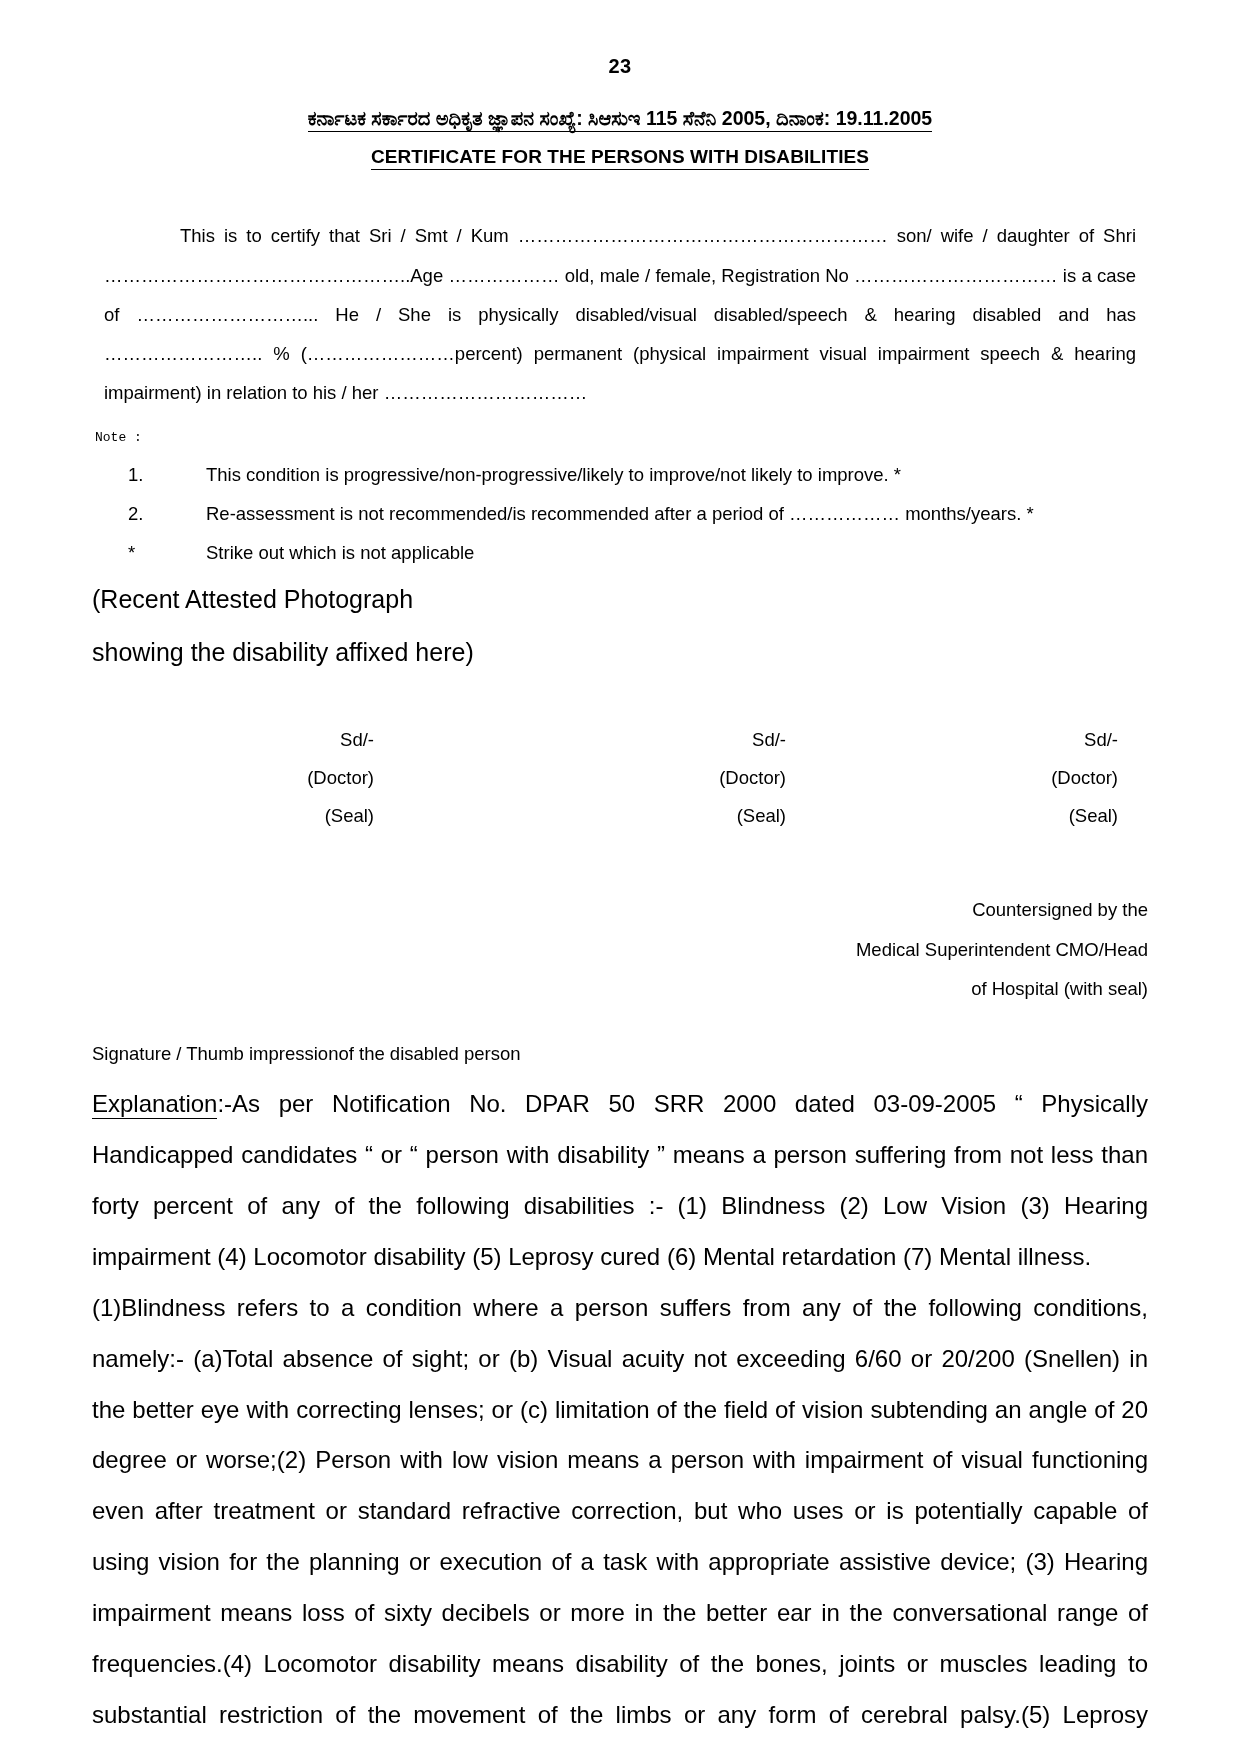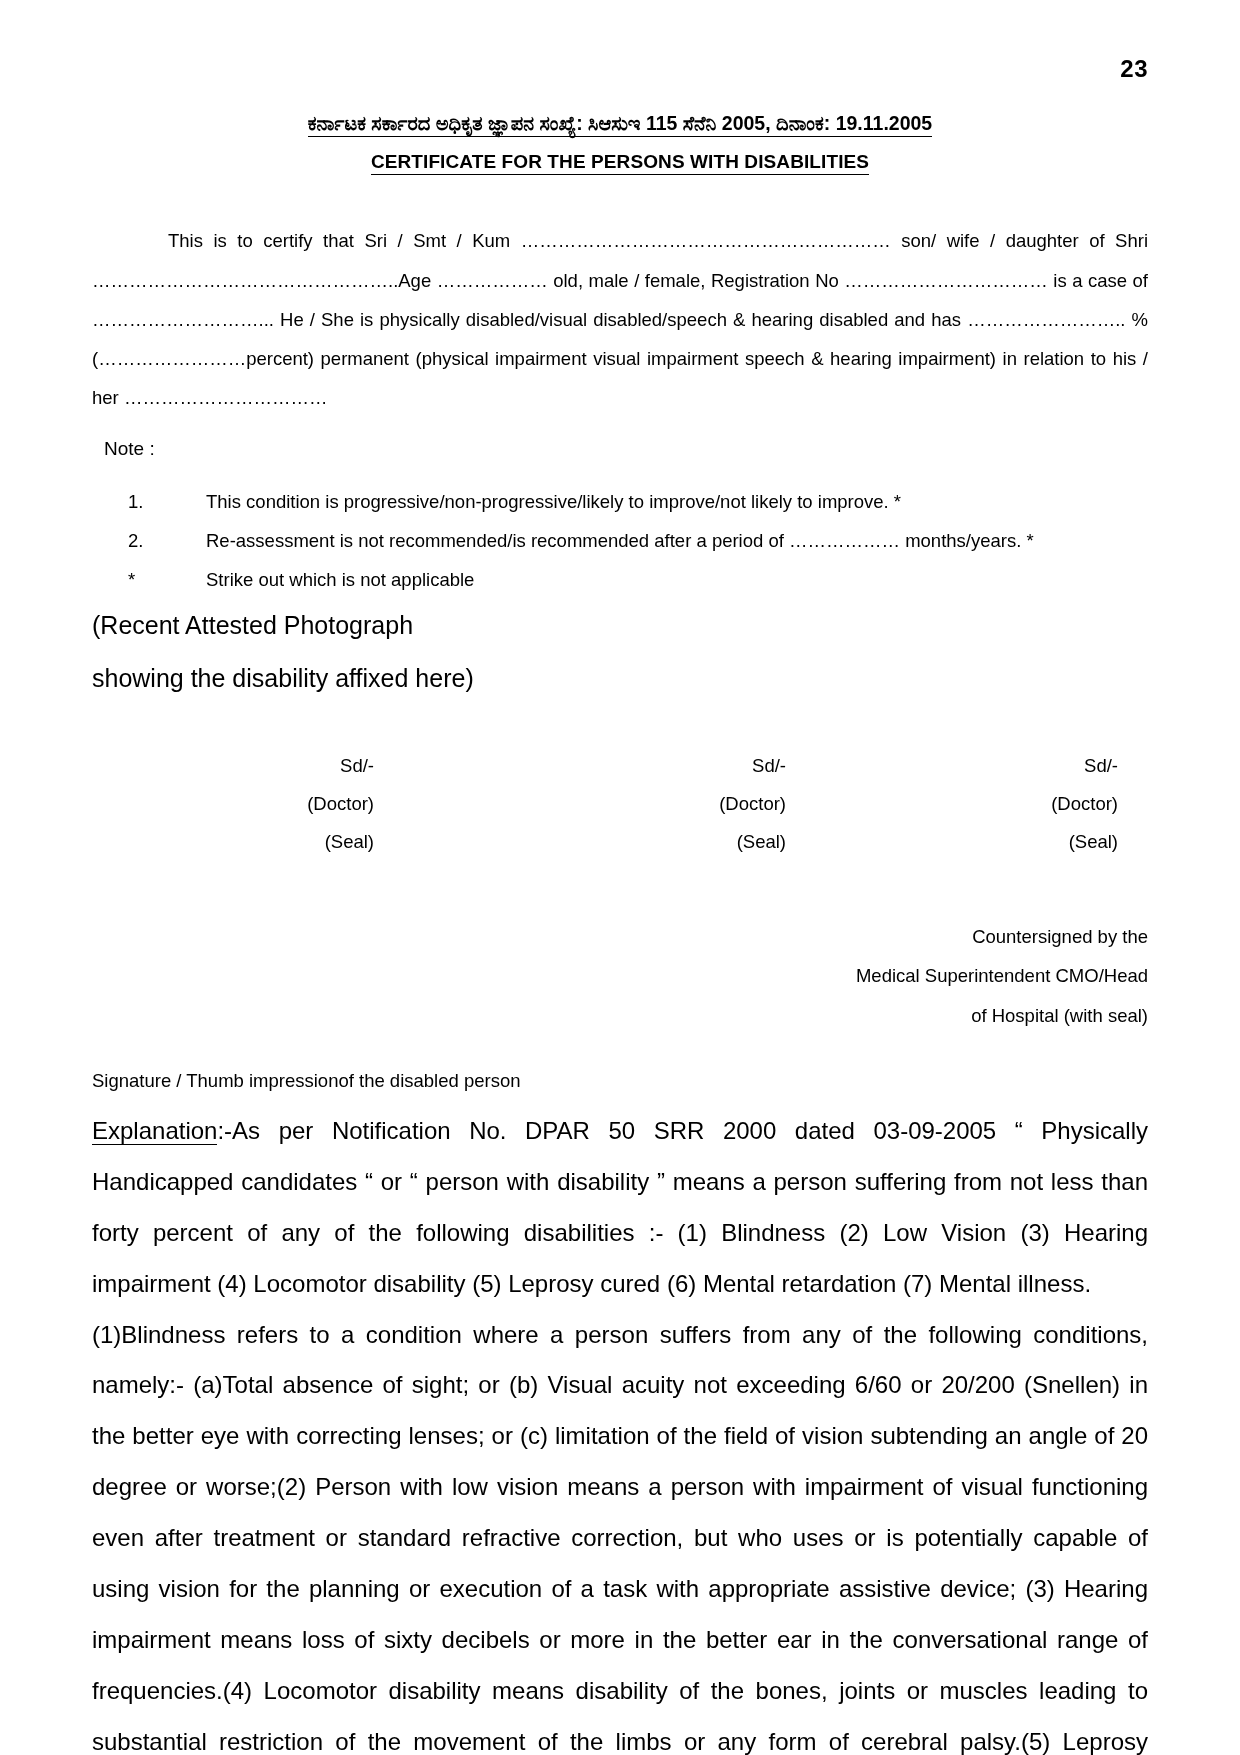--- a/index.html
+++ b/index.html
@@ -18,22 +18,22 @@
   .page {
     position: relative;
     width: 1240px;
     height: 1755px;
     box-sizing: border-box;
     padding: 55px 92px 0 92px;
   }
 
   
   .page-number {
-    text-align: right;
-    font-size: 24px;
+    text-align: center;
+    font-size: 20px;
     font-weight: bold;
     letter-spacing: 0.5px;
     margin: 0 0 28px 0;
   }
 
   .kannada-line {
     text-align: center;
     font-size: 19.5px;
     font-weight: bold;
     font-family: "Liberation Sans", "DejaVu Sans", sans-serif;
@@ -61,33 +61,34 @@
   }
 
   
   .body-block {
     margin-top: 46px;
     font-size: 18.5px;
     line-height: 2.12;
   }
 
   p.just {
-    margin: 0;
+    margin: 12px;
     text-align: justify;
     text-align-last: left;
     text-justify: inter-word;
   }
   p.just.indent {
     text-indent: 76px;
   }
 
   .note-label {
-    margin: 12px;
-    font-size: 19px;
-    line-height: 2.12;
+    margin: 3px;
+    font-size: 13px;
+    line-height: 2.12;
+    font-family: Liberation Mono, monospace;
   }
 
   
   .note-list {
     margin: 0;
     padding: 0;
     list-style: none;
     font-size: 18.5px;
     line-height: 2.12;
   }

